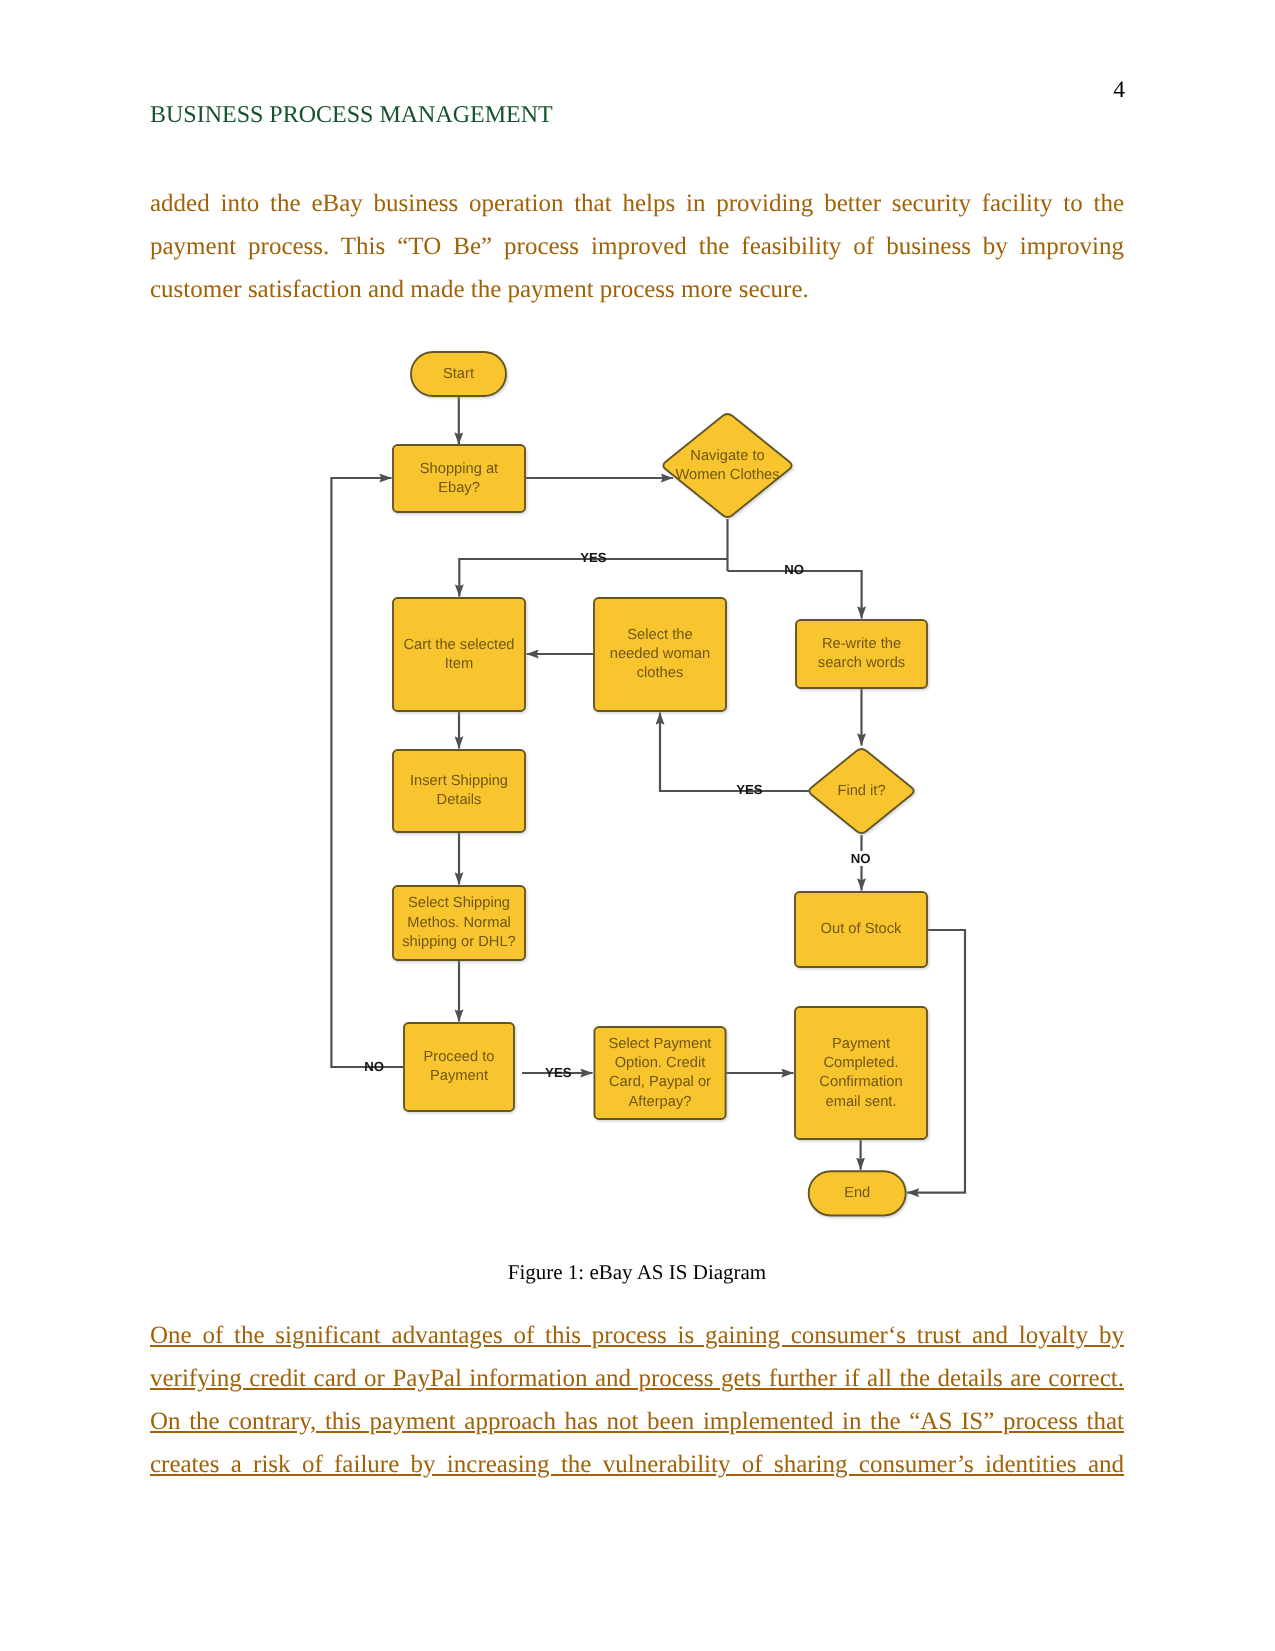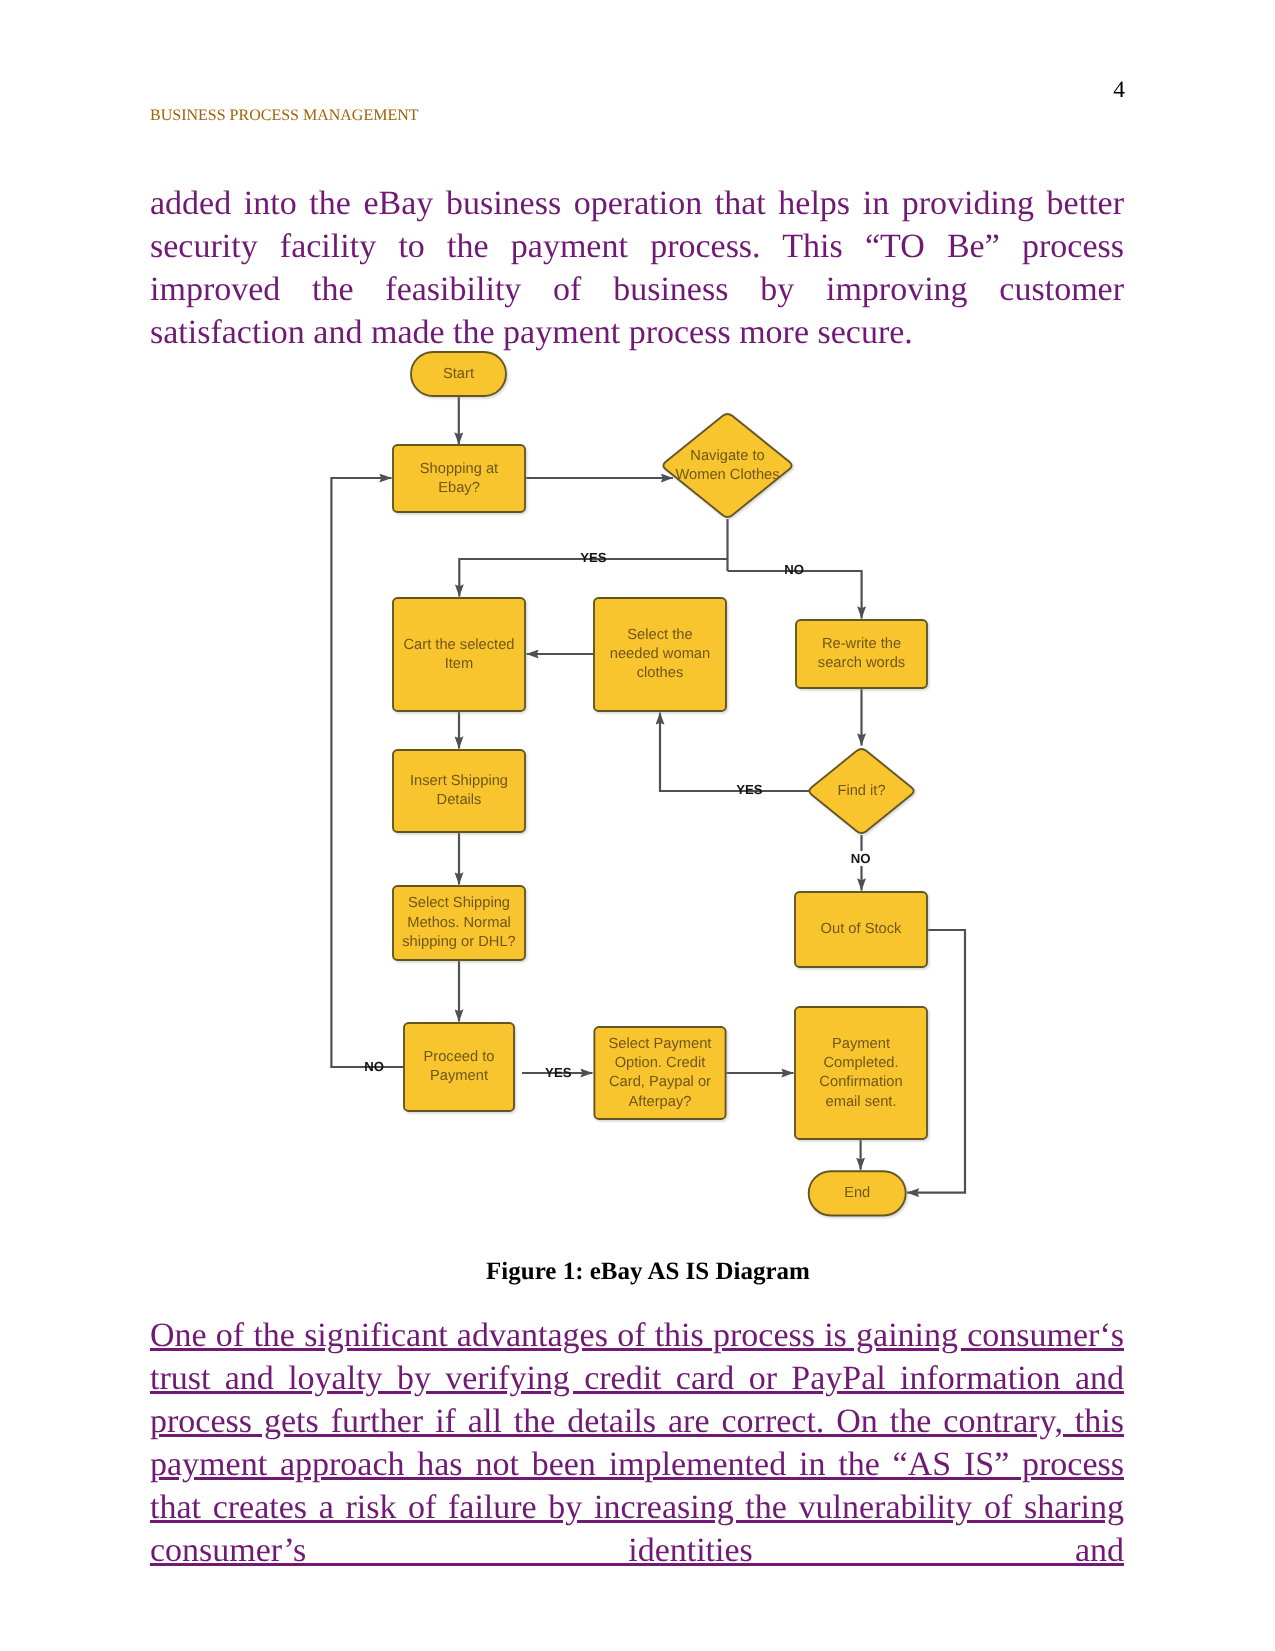--- a/index.html
+++ b/index.html
@@ -1,31 +1,31 @@
 <!DOCTYPE html>
 <html><head>
 <meta charset="utf-8">
 <style>
   html,body{margin:0;padding:0;background:#ffffff;}
   body{width:1275px;height:1651px;font-family:"Liberation Serif",serif;
        -webkit-font-smoothing:antialiased;text-rendering:geometricPrecision;}
   .page{position:relative;width:1275px;height:1651px;overflow:hidden;background:#fff;opacity:0.9999;}
 
   .pgnum{position:absolute;right:150px;top:79px;font-size:23.5px;line-height:23px;color:#000;}
-  .runhead{position:absolute;left:150px;top:105px;font-size:16px;line-height:21px;color:#a16207;}
+  .runhead{position:absolute;left:150px;top:105px;font-size:24px;line-height:21px;color:#14532d;}
 
-  .para{position:absolute;left:150px;width:974px;font-size:34px;line-height:43px;
-        color:#701a75;text-align:justify;text-justify:inter-word;}
+  .para{position:absolute;left:150px;width:974px;font-size:25px;line-height:43px;
+        color:#a16207;text-align:justify;text-justify:inter-word;}
   .para.p1{top:182px;}
   .para.p2{top:1314px;text-decoration:underline;}
   .para.p2 p{text-align-last:justify;}
   .para p{margin:0;text-align:justify;text-align-last:left;}
 
-  .figcap{position:absolute;left:161px;width:974px;top:1259px;text-align:center;
-          font-size:25px;line-height:26px;font-weight:bold;color:#000;}
+  .figcap{position:absolute;left:150px;width:974px;top:1259px;text-align:center;
+          font-size:21px;line-height:26px;font-weight:normal;color:#000;}
 
   .chart{position:absolute;left:0;top:0;}
   .sh{fill:#F8C52F;stroke:#645724;stroke-width:1.9;filter:url(#sh);}
   .ln{fill:none;stroke:#4e5154;stroke-width:2.2;stroke-linejoin:miter;stroke-linecap:butt;}
   .lbg{fill:#ffffff;fill-opacity:0;}
   .lbg.op{fill-opacity:1;}
   svg{display:block;shape-rendering:geometricPrecision;text-rendering:geometricPrecision;opacity:0.9999;}
   svg text{-webkit-font-smoothing:antialiased;}
   .nd{font-family:"Liberation Sans",sans-serif;font-size:14.7px;fill:#705718;text-anchor:middle;-webkit-font-smoothing:antialiased;}
   .lbl{font-family:"Liberation Sans",sans-serif;font-size:13.2px;font-weight:bold;fill:#151515;text-anchor:middle;-webkit-font-smoothing:antialiased;}

